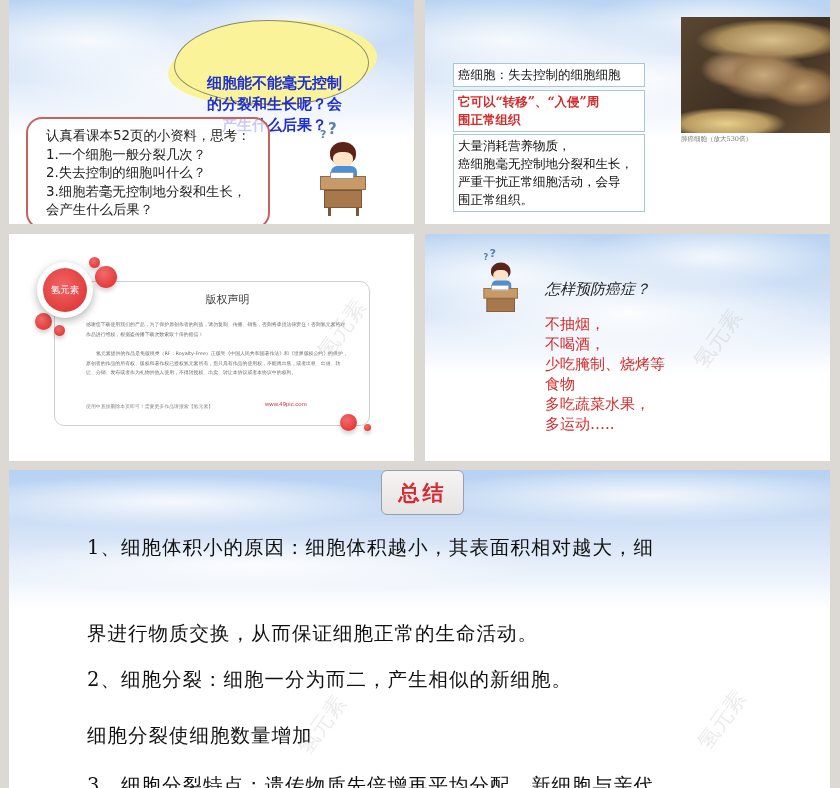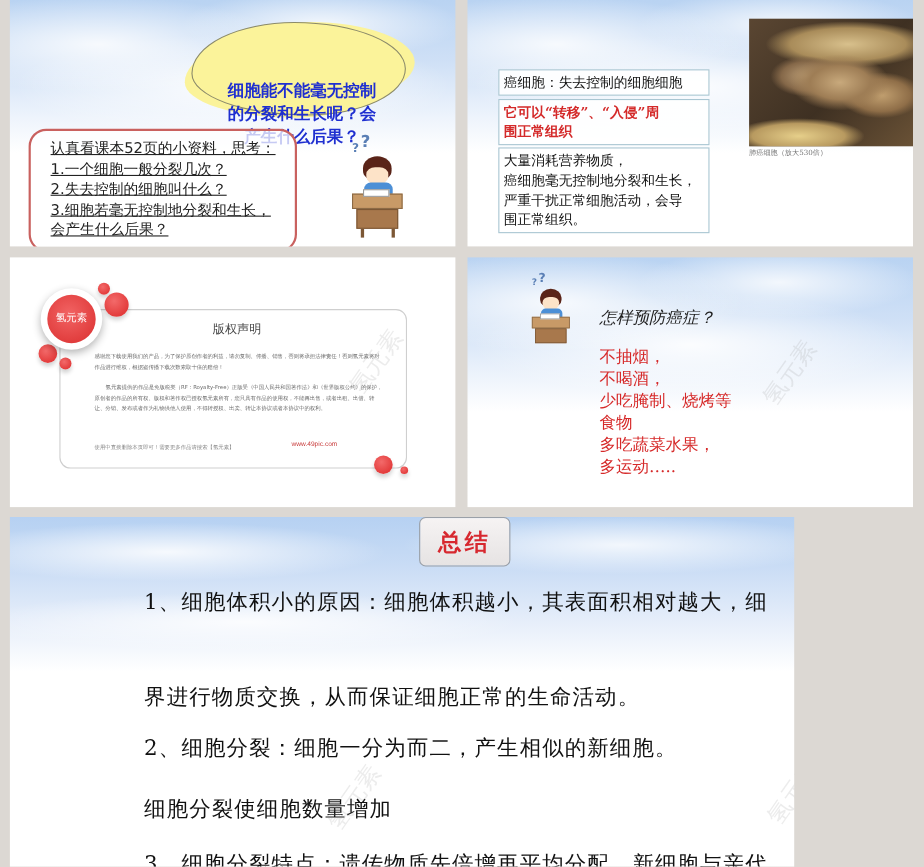--- a/index.html
+++ b/index.html
@@ -34,21 +34,21 @@
     position: absolute; left: 183px; top: 32px; width: 165px;
     color: #1f2fd0; font-weight: bold; font-size: 15px; line-height: 21px; text-align: center;
     font-family: "Liberation Sans", "DejaVu Sans", sans-serif;
     margin-top: 40px;
   }
   .qbox {
     position: absolute; left: 17px; top: 117px; width: 244px; height: 112px;
     border: 2px solid #c9615f; border-radius: 16px; background: rgba(255,255,255,0.75);
     padding: 8px 0 0 18px;
   }
-  .qbox div { font-size: 13.4px; line-height: 18.5px; color: #222; white-space: nowrap; text-decoration: underline; }
+  .qbox div { font-size: 13.4px; line-height: 18.5px; color: #222; white-space: nowrap; }
 
   
   .boy { position: absolute; width: 56px; height: 96px; }
   .boy .q1, .boy .q2 { position: absolute; color: #5a7fb5; font-weight: bold; font-family: "DejaVu Sans", sans-serif; }
   .boy .hair { position: absolute; left: 16px; top: 22px; width: 26px; height: 22px; background: #5a2418; border-radius: 50% 50% 40% 40%; }
   .boy .face { position: absolute; left: 19px; top: 32px; width: 20px; height: 16px; background: #fde3c8; border-radius: 40% 40% 50% 50%; }
   .boy .shirt { position: absolute; left: 17px; top: 46px; width: 26px; height: 12px; background: #4c8fd6; border-radius: 6px 6px 0 0; }
   .boy .desk { position: absolute; left: 6px; top: 56px; width: 46px; height: 14px; background: #c89a67; border: 1px solid #8c6a45; }
   .boy .book { position: absolute; left: 16px; top: 52px; width: 24px; height: 7px; background: #fff; border: 1px solid #999; }
   .boy .deskfront { position: absolute; left: 10px; top: 70px; width: 38px; height: 18px; background: #a8784c; border: 1px solid #7c5735; }
@@ -77,45 +77,45 @@
     position: absolute; left: 256px; top: 135px; width: 150px; text-align: left;
     font-size: 6.5px; color: #777; font-family: "DejaVu Serif", serif;
   }
 
   
   #s3 { left: 9px; top: 234px; width: 405px; height: 227px; background: #fff; }
   .crbox {
     position: absolute; left: 45px; top: 47px; width: 316px; height: 145px;
     border: 1.5px solid #cfcfcf; border-radius: 10px; background: #fff;
   }
-  .cr-title { position: absolute; left: 4px; top: 58px; width: 405px; text-align: center; font-size: 11px; color: #444; }
+  .cr-title { position: absolute; left: 16px; top: 58px; width: 405px; text-align: center; font-size: 11px; color: #444; }
   .cr-p { position: absolute; left: 77px; width: 262px; font-size: 4.9px; line-height: 9.5px; color: #6b6b6b; }
   .cr-foot { position: absolute; left: 77px; top: 169px; font-size: 4.9px; color: #8a8a8a; }
   .cr-url { position: absolute; left: 256px; top: 167px; font-size: 6px; color: #c83b3b; font-family: "Liberation Sans", sans-serif; }
   .dot { position: absolute; border-radius: 50%; background: radial-gradient(circle at 40% 35%, #f36a6a, #e33c3c 70%); box-shadow: 0 3px 4px rgba(0,0,0,0.18); }
   .badge-ring { position: absolute; left: 28px; top: 28px; width: 56px; height: 56px; border-radius: 50%; background: #fff; box-shadow: 0 3px 8px rgba(0,0,0,0.3); }
   .badge-core { position: absolute; left: 34px; top: 34px; width: 44px; height: 44px; border-radius: 50%; background: radial-gradient(circle at 45% 40%, #f26464, #e03b3b 75%); color: #fff; font-size: 9.5px; line-height: 44px; text-align: center; }
 
   
   #s4 { left: 425px; top: 234px; width: 405px; height: 227px; }
   .prev-title { position: absolute; left: 120px; top: 46px; font-size: 15px; color: #222; font-family: "DejaVu Serif", serif; font-style: italic; }
   .prev-list { position: absolute; left: 120px; top: 80px; }
   .prev-list div { font-size: 15px; line-height: 20px; color: #d62a2a; font-family: "DejaVu Serif", serif; }
 
   
-  #s5 { left: 9px; top: 470px; width: 713px; height: 318px; }
+  #s5 { left: 9px; top: 470px; width: 821px; height: 318px; }
   .sum-badge {
     position: absolute; left: 372px; top: 0; width: 83px; height: 45px;
     background: linear-gradient(#f6f3f3, #e6e3e3); border: 1px solid #9aa0a8; border-radius: 6px;
     color: #d7282f; font-size: 21px; font-weight: bold; text-align: center; line-height: 44px;
     font-family: "DejaVu Serif", serif; letter-spacing: 3px;
   }
   .sum-line {
     position: absolute; left: 78px; font-family: "DejaVu Serif", "Liberation Serif", serif;
-    font-size: 19.5px; color: #111; white-space: nowrap; letter-spacing: 1px; margin-left: 44px;
+    font-size: 19.5px; color: #111; white-space: nowrap; letter-spacing: 1px;
   }
 
   .wm {
     position: absolute; color: rgba(150,150,150,0.18); font-size: 22px;
     transform: rotate(-55deg); white-space: nowrap; pointer-events: none;
   }
 </style>
 </head>
 <body>
 

